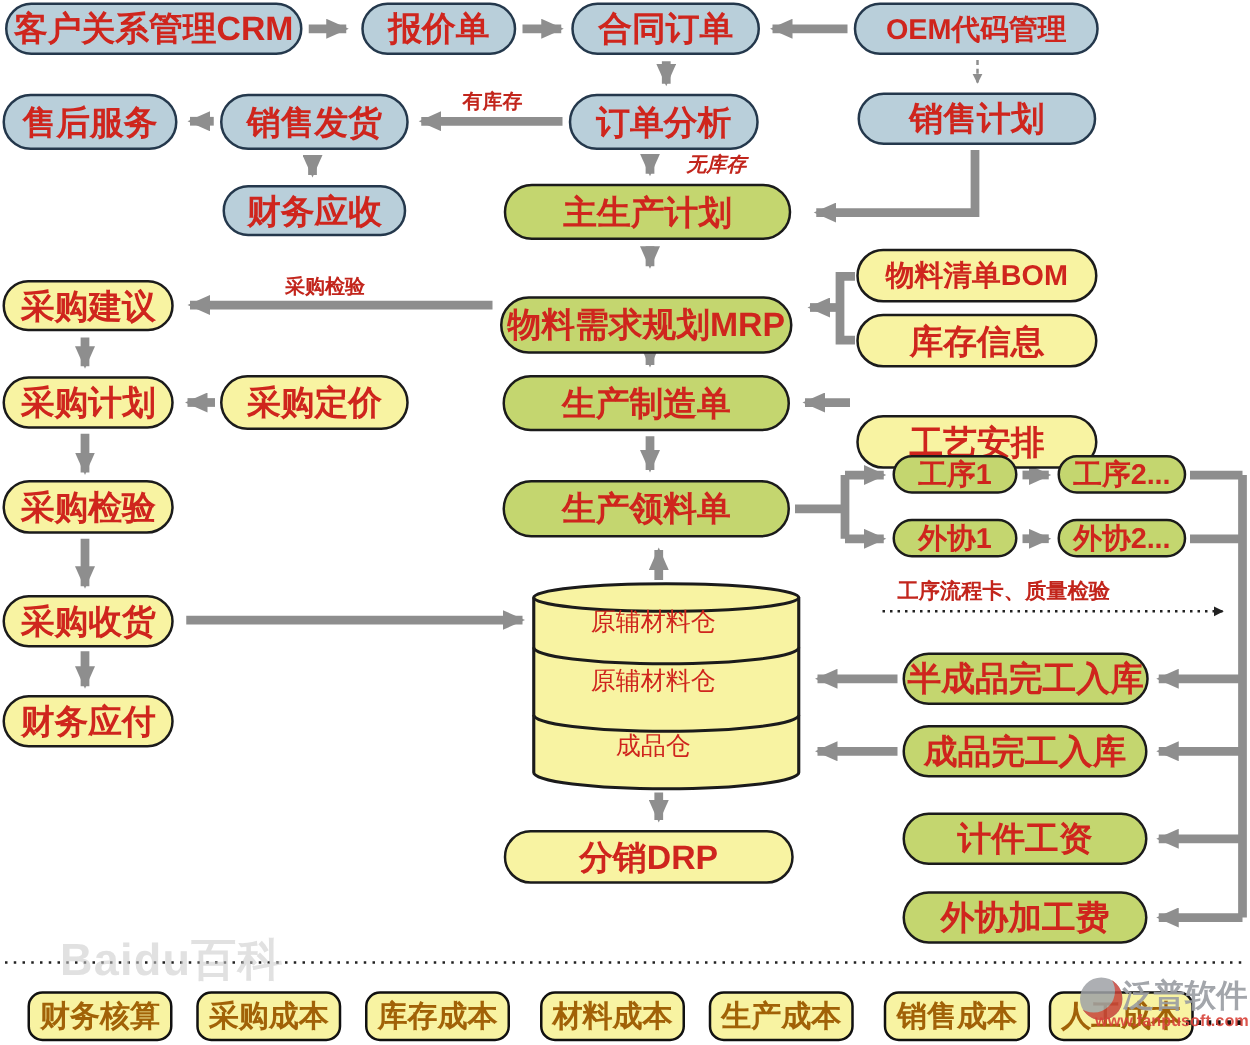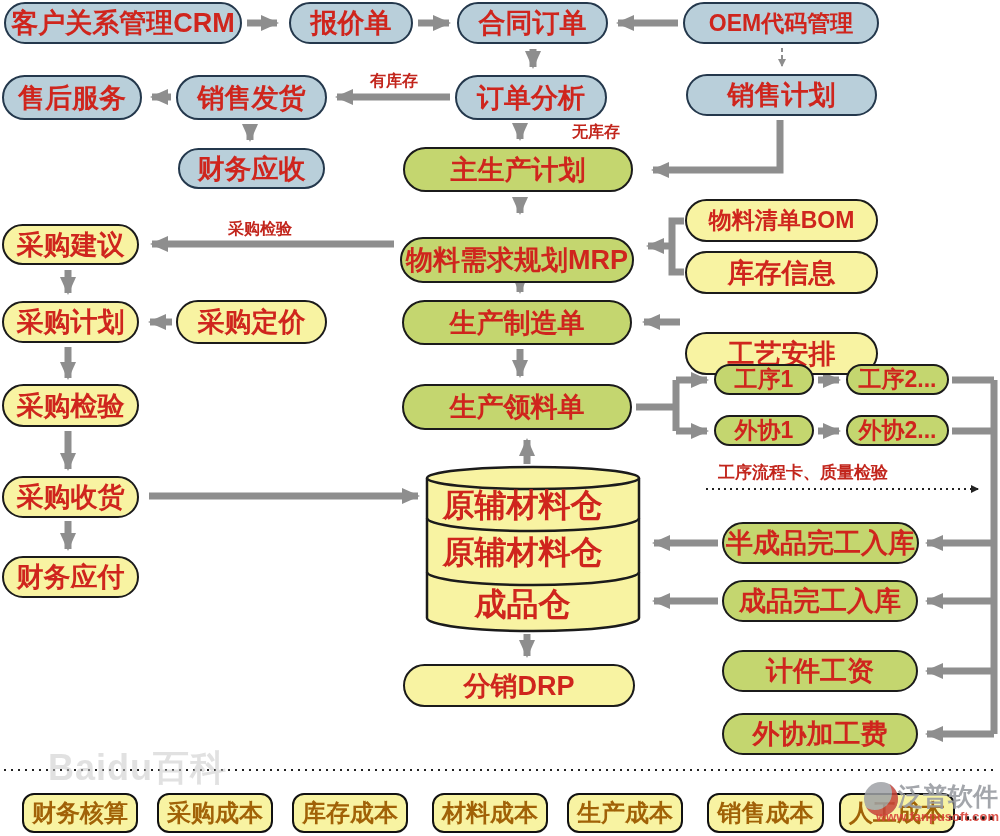--- a/index.html
+++ b/index.html
@@ -8,22 +8,22 @@
   svg.layer{position:absolute;left:0;top:0;width:1000px;height:836px;}
   .node{position:absolute;display:flex;align-items:center;justify-content:center;
         font-weight:bold;color:#cf251d;text-align:center;box-sizing:border-box;z-index:3;}
   .stadium{border-radius:999px;}
   .blue{background:#b9cfda;border:2px solid #24384c;}
   .green{background:#c4d66f;border:2px solid #1b1b1b;}
   .yellow{background:#f8f3a2;border:2px solid #1b1b1b;}
   .fs25{font-size:27px;}
   .fs23{font-size:23px;}
   .edge-label{position:absolute;color:#c2251c;font-weight:bold;font-size:16px;z-index:4;white-space:nowrap;}
-  .wh-label{position:absolute;left:427px;width:191px;text-align:center;font-weight:bold;
-            color:#cf251d;font-size:32px;z-index:4;}
+  .wh-label{position:absolute;left:427px;width:191px;text-align:center;font-weight:normal;
+            color:#cf251d;font-size:20px;z-index:4;}
   .cost{position:absolute;top:793px;height:40px;display:flex;align-items:center;justify-content:center;
         background:#f8f3a2;border:2.5px solid #111;border-radius:12px;font-weight:bold;
         font-size:24px;color:#a16207;box-sizing:border-box;z-index:3;}
   .dots-more{position:absolute;left:946px;top:796px;font-size:26px;font-weight:bold;color:#111;z-index:6;letter-spacing:-2px;}
   .wm-baidu{position:absolute;left:48px;top:744px;font-size:36px;font-weight:bold;
             color:#c9c9c9;opacity:.55;z-index:1;letter-spacing:1px;}
   .wm-fanpu{position:absolute;left:858px;top:778px;z-index:7;width:142px;}
   .wm-fanpu .logo{position:absolute;left:6px;top:4px;width:34px;height:34px;border-radius:50%;
                   background:#9fa2a6;box-shadow:inset -6px -6px 0 #c6433a;opacity:.85;}
   .wm-fanpu .nm{position:absolute;left:40px;top:2px;font-size:25px;font-weight:bold;color:#9a9da3;opacity:.9;white-space:nowrap;}
@@ -110,21 +110,21 @@
   <div class="node blue stadium fs23" style="left:683px;top:2px;width:196px;height:42px;">OEM代码管理</div>
 
   <div class="node blue stadium fs25" style="left:2px;top:75px;width:140px;height:45px;">售后服务</div>
   <div class="node blue stadium fs25" style="left:176px;top:75px;width:151px;height:45px;">销售发货</div>
   <div class="node blue stadium fs25" style="left:455px;top:75px;width:152px;height:45px;">订单分析</div>
   <div class="node blue stadium fs25" style="left:686px;top:74px;width:191px;height:42px;">销售计划</div>
   <div class="edge-label" style="left:370px;top:71px;">有库存</div>
 
   <div class="node blue stadium fs25" style="left:178px;top:148px;width:147px;height:41px;">财务应收</div>
   <div class="node green stadium fs25" style="left:403px;top:147px;width:230px;height:45px;">主生产计划</div>
-  <div class="edge-label" style="left:572px;top:122px;">无库存</div>
+  <div class="edge-label" style="left:549px;top:122px;font-style:italic;">无库存</div>
 
   <div class="node green stadium fs25" style="left:400px;top:237px;width:234px;height:46px;">物料需求规划MRP</div>
   <div class="node yellow stadium fs23" style="left:685px;top:199px;width:193px;height:43px;">物料清单BOM</div>
   <div class="node yellow stadium fs25" style="left:685px;top:251px;width:193px;height:43px;">库存信息</div>
   <div class="node yellow stadium fs25" style="left:2px;top:224px;width:137px;height:41px;">采购建议</div>
   <div class="edge-label" style="left:228px;top:219px;">采购检验</div>
 
   <div class="node yellow stadium fs25" style="left:2px;top:301px;width:137px;height:42px;">采购计划</div>
   <div class="node yellow stadium fs25" style="left:176px;top:300px;width:151px;height:44px;">采购定价</div>
   <div class="node green stadium fs25" style="left:402px;top:300px;width:230px;height:45px;">生产制造单</div>

